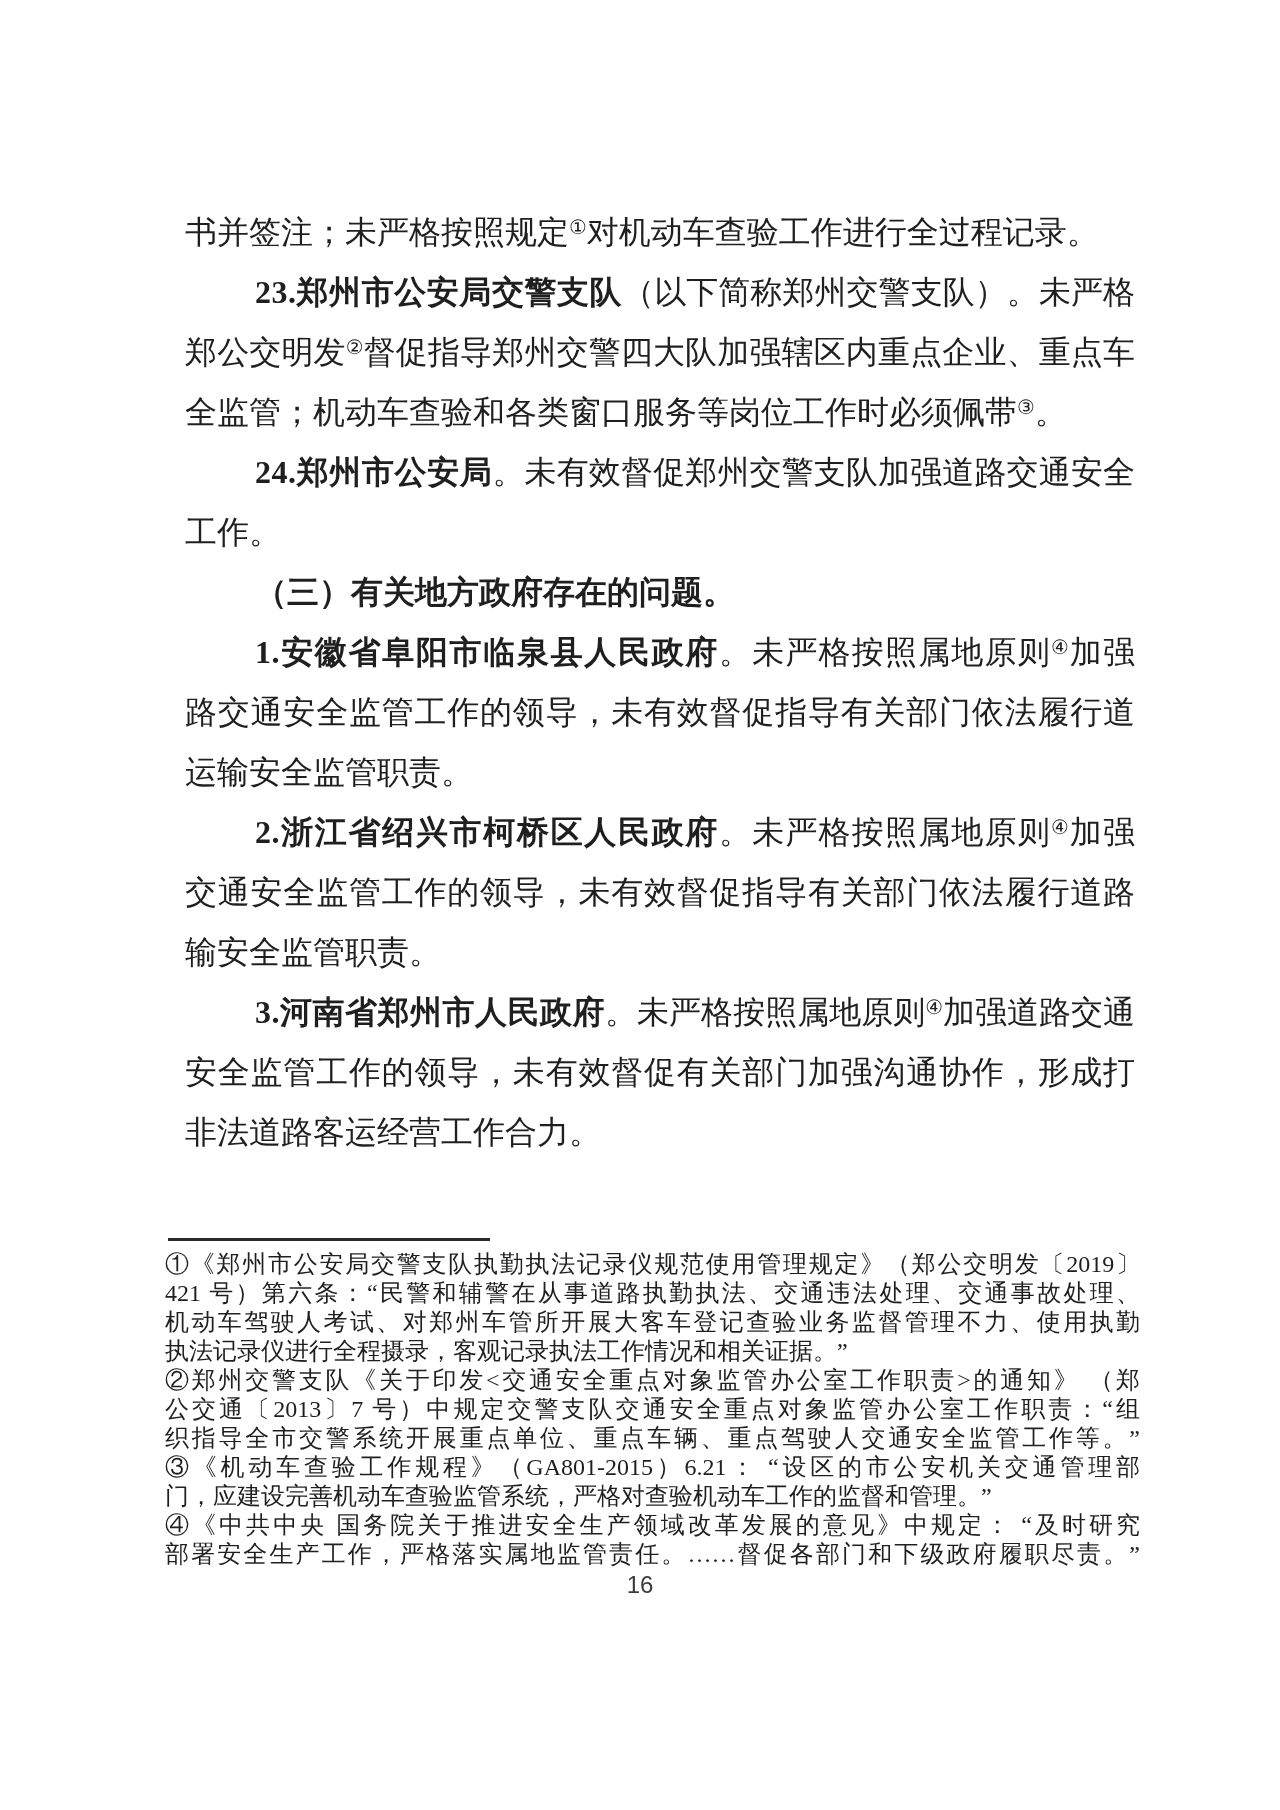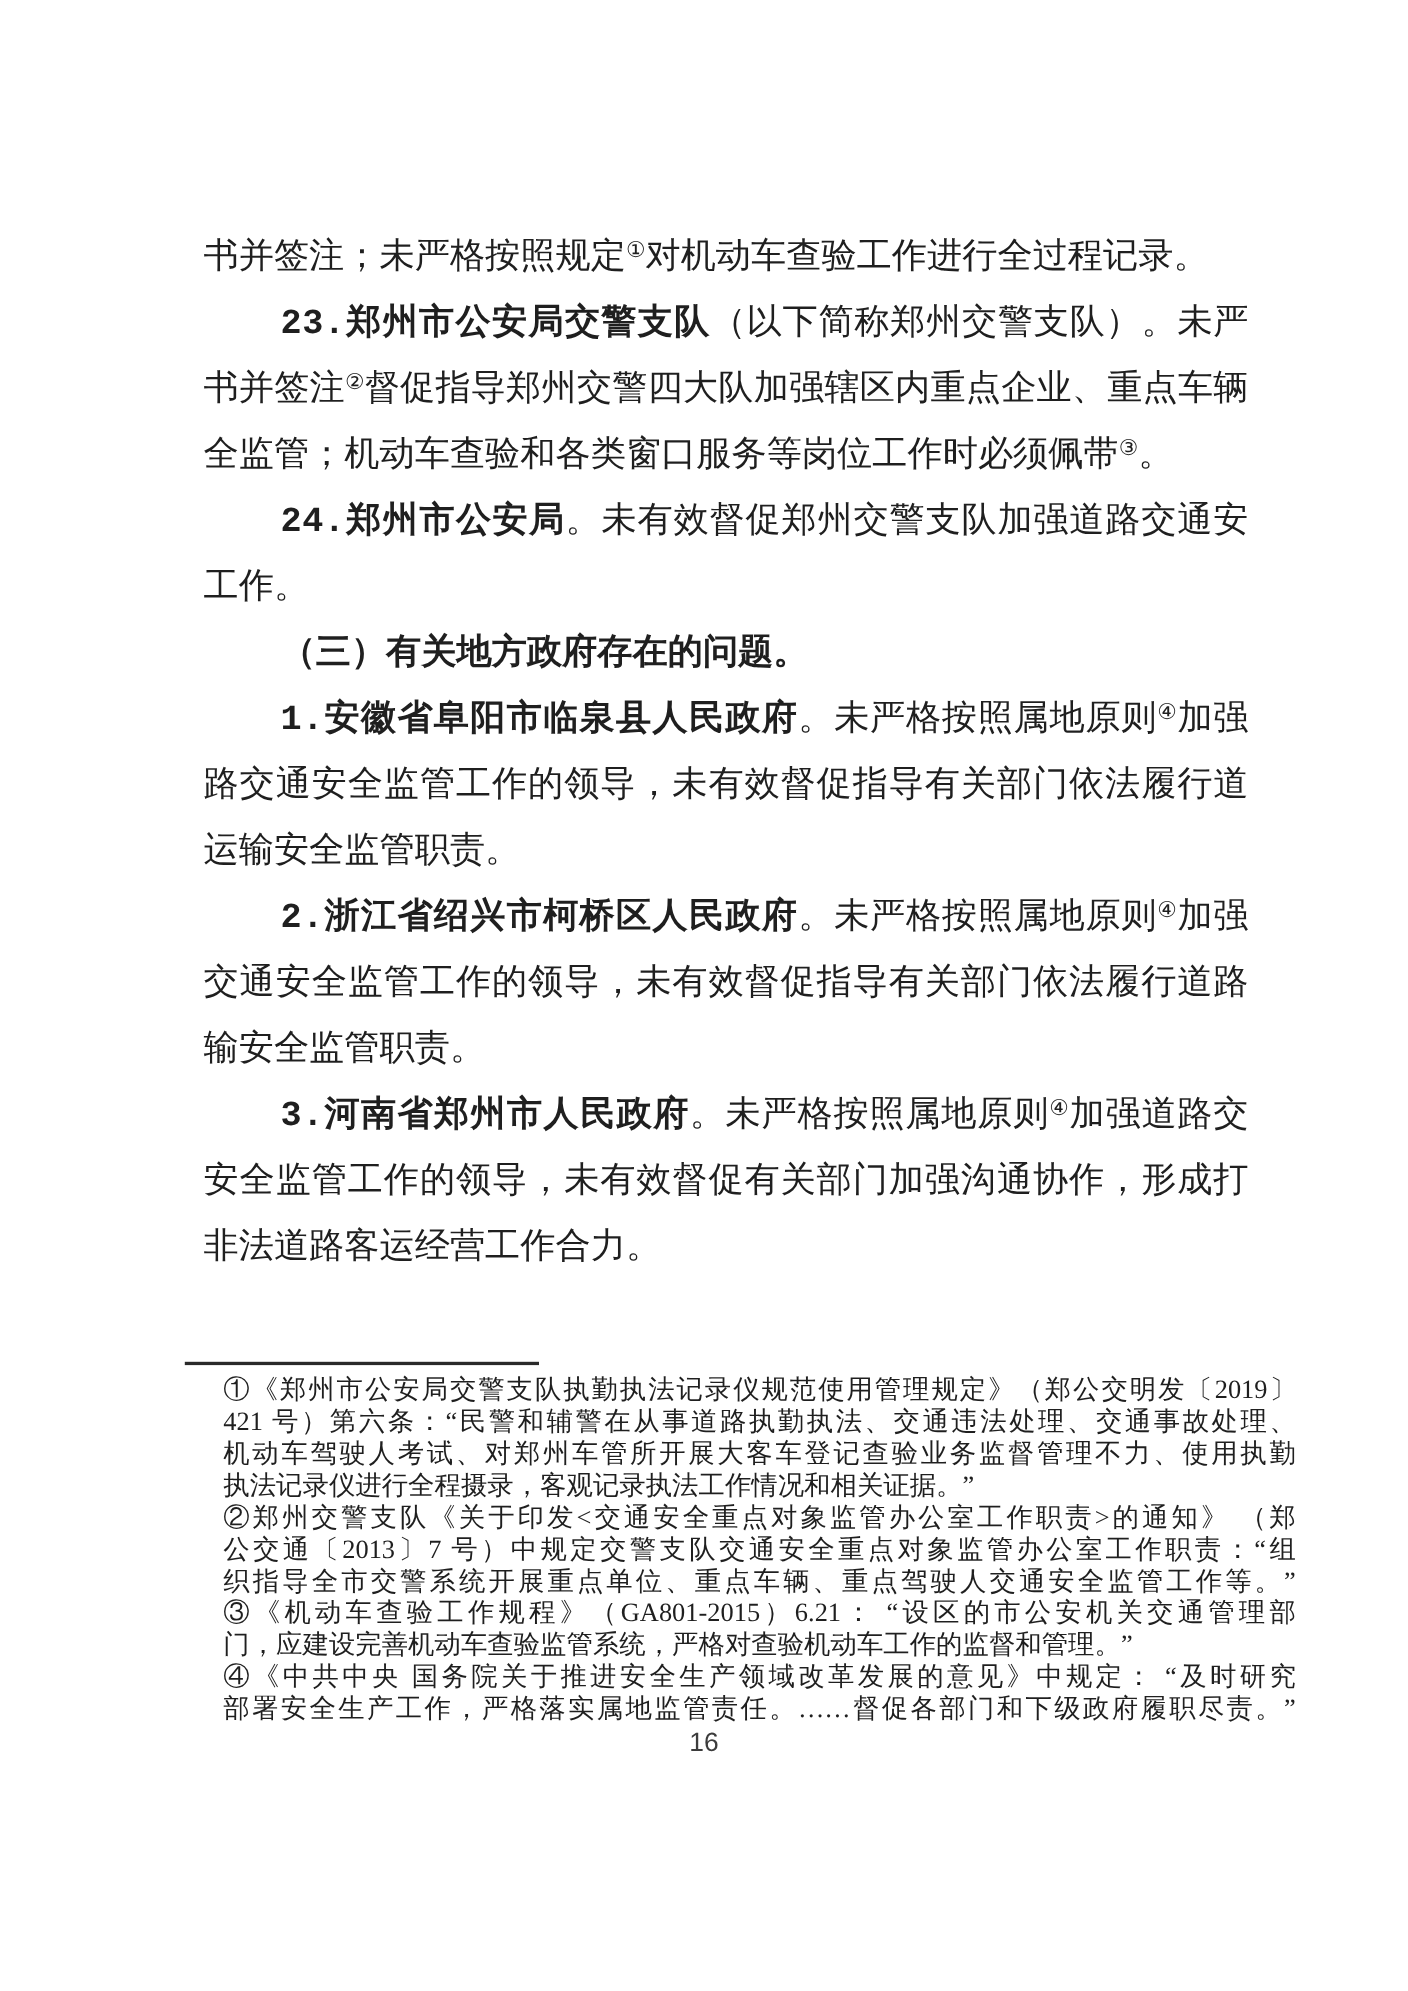--- a/index.html
+++ b/index.html
@@ -23,57 +23,57 @@
     position:absolute;left:165px;top:202px;width:970px;
     font-size:32px;line-height:60px;
   }
   .t-line{height:60px;overflow:hidden;margin-left:20px;}
   .t-line.justify{text-align:justify;text-align-last:justify;text-justify:inter-character;}
   .t-line.indent{padding-left:70px;}
   .seg-normal{font-weight:400;}
   .seg-kai{font-weight:700;}
   .seg-bold{
     font-weight:700;
-    font-family:Liberation Mono, monospace;
+    font-family:Liberation Serif, serif;
     letter-spacing:0.5px;
   }
   .seg-sup{
     font-size:0.62em;
     vertical-align:9px;
     line-height:0;
   }
   
   .separator{
     position:absolute;left:168px;top:1238px;
     width:322px;height:3px;
     background:var(--separator-color);
   }
   .footnotes{
     position:absolute;left:165px;top:1250px;width:975px;
-    font-size:24px;line-height:29px;margin-left:38px;
+    font-size:24px;line-height:29px;
   }
   .f-line{height:29px;overflow:hidden;}
   .f-line.justify{text-align:justify;text-align-last:justify;text-justify:inter-character;}
   
   .page-number{
     position:absolute;left:0;top:1572px;width:100%;
     text-align:center;
     font-size:24px;line-height:26px;
     color:var(--page-number-color);
     font-family:"Liberation Sans","DejaVu Sans",sans-serif;
   }
 </style>
 </head>
 <body>
 
 <div class="page">
   <div class="body-text">
       <div class="t-line"><span class="seg-normal">书并签注；未严格按照规定</span><span class="seg-sup">①</span><span class="seg-normal">对机动车查验工作进行全过程记录。</span></div>
       <div class="t-line justify indent"><span class="seg-bold">23.郑州市公安局交警支队</span><span class="seg-normal">（以下简称郑州交警支队）。未严格</span></div>
-      <div class="t-line justify"><span class="seg-normal">书并签注</span><span class="seg-sup">②</span><span class="seg-normal">督促指导郑州交警四大队加强辖区内重点企业、重点车辆安</span></div>
+      <div class="t-line justify"><span class="seg-normal">郑公交明发</span><span class="seg-sup">②</span><span class="seg-normal">督促指导郑州交警四大队加强辖区内重点企业、重点车辆安</span></div>
       <div class="t-line"><span class="seg-normal">全监管；机动车查验和各类窗口服务等岗位工作时必须佩带</span><span class="seg-sup">③</span><span class="seg-normal">。</span></div>
       <div class="t-line justify indent"><span class="seg-bold">24.郑州市公安局</span><span class="seg-normal">。未有效督促郑州交警支队加强道路交通安全</span></div>
       <div class="t-line"><span class="seg-normal">工作。</span></div>
       <div class="t-line indent"><span class="seg-kai">（三）有关地方政府存在的问题。</span></div>
       <div class="t-line justify indent"><span class="seg-bold">1.安徽省阜阳市临泉县人民政府</span><span class="seg-normal">。未严格按照属地原则</span><span class="seg-sup">④</span><span class="seg-normal">加强道</span></div>
       <div class="t-line justify"><span class="seg-normal">路交通安全监管工作的领导，未有效督促指导有关部门依法履行道路</span></div>
       <div class="t-line"><span class="seg-normal">运输安全监管职责。</span></div>
       <div class="t-line justify indent"><span class="seg-bold">2.浙江省绍兴市柯桥区人民政府</span><span class="seg-normal">。未严格按照属地原则</span><span class="seg-sup">④</span><span class="seg-normal">加强道路</span></div>
       <div class="t-line justify"><span class="seg-normal">交通安全监管工作的领导，未有效督促指导有关部门依法履行道路运</span></div>
       <div class="t-line"><span class="seg-normal">输安全监管职责。</span></div>

